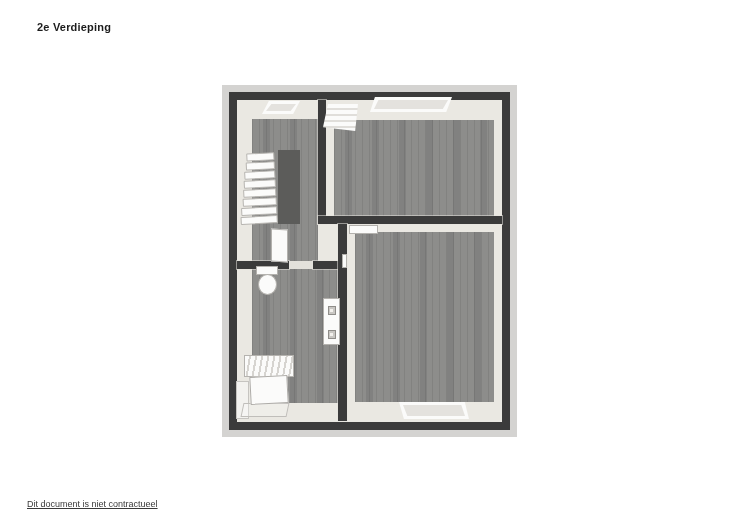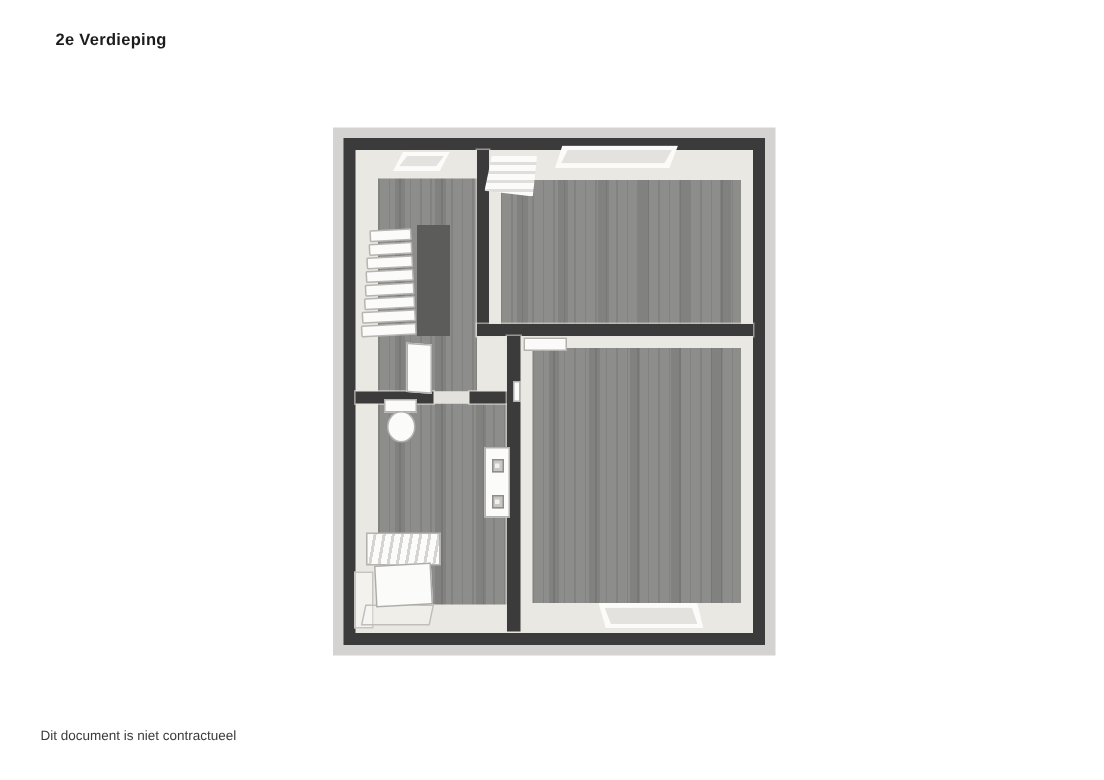--- a/index.html
+++ b/index.html
@@ -1,20 +1,20 @@
 <!DOCTYPE html>
 <html style="--page_bg: #ffffff; --platform: #d4d3d1; --wall: #3b3b3b; --interior: #eae8e2; --floor: #8d8d8b; --floor_streak: #818180; --stair_void: #5c5c5a; --fixture: #fbfbfa; --fixture_outline: #b3b1ad;"><head>
 <meta charset="utf-8">
 <style>
   html,body{margin:0;padding:0;background:#ffffff;}
   .page{position:relative;width:736px;height:520px;background:var(--page_bg,#fff);
         font-family:"Liberation Sans", sans-serif;overflow:hidden;}
   .title{position:absolute;left:37px;top:21px;font-size:11px;font-weight:bold;
          color:#1c1c1c;letter-spacing:0.2px;}
-  .footer{position:absolute;left:27px;top:485px;font-size:9px;color:#3a3a3a;}
+  .footer{position:absolute;left:27px;top:499px;font-size:9px;color:#3a3a3a;text-decoration:underline;}
 
   
   .platform{position:absolute;left:222px;top:85px;width:295px;height:352px;
             background:var(--platform);}
   .wallframe{position:absolute;left:7px;top:7px;right:7px;bottom:7px;background:var(--wall);}
   .interior{position:absolute;left:8px;top:8px;right:8px;bottom:8px;background:var(--interior);}
   .interior > div{position:absolute;}
 
   .floor{background:
      repeating-linear-gradient(90deg, rgba(0,0,0,0.08) 0 1px, rgba(0,0,0,0) 1px 7px),

